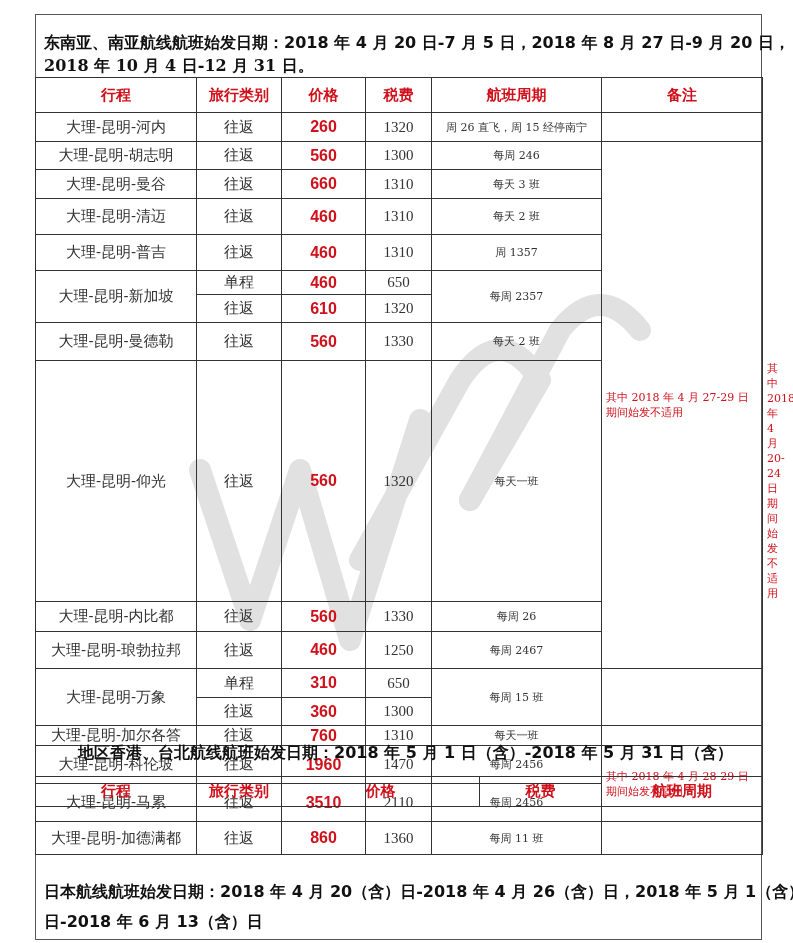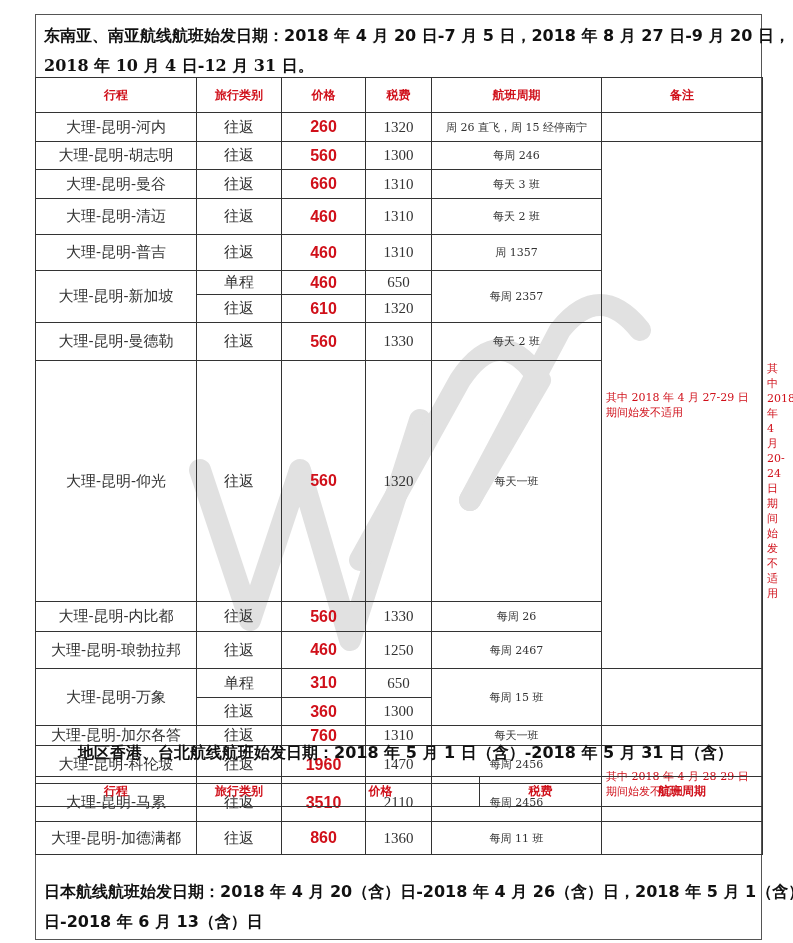--- a/index.html
+++ b/index.html
@@ -3,21 +3,21 @@
 <meta charset="utf-8">
 <style>
   html, body { margin:0; padding:0; background:#ffffff; }
   body { width:793px; height:943px; position:relative; overflow:hidden;
          font-family:"DejaVu Serif","Liberation Serif",serif; color:#222; }
   .page { position:absolute; left:35px; top:14px; width:727px; height:926px;
           border:1.5px solid #555; box-sizing:border-box; background:#fff; }
   .wm { position:absolute; left:0; top:0; width:793px; height:943px; pointer-events:none; z-index:1; }
   table { border-collapse:collapse; position:absolute; left:35px; table-layout:fixed; z-index:2; }
   td { border:1.5px solid #333; text-align:center; vertical-align:middle; padding:0; background:transparent; }
-  .th { color:#d0101a; font-family:"DejaVu Sans","Liberation Sans",sans-serif; font-weight:bold; font-size:12px; }
+  .th { color:#d0101a; font-family:"DejaVu Sans","Liberation Sans",sans-serif; font-weight:bold; font-size:15px; }
   .route { font-size:15px; color:#333; }
   .type { font-size:15px; color:#333; }
   .price { color:#d0101a; font-family:"Liberation Sans","DejaVu Sans",sans-serif; font-weight:bold; font-size:16px; }
   .tax { font-size:15px; color:#333; font-family:"Liberation Serif",serif; }
   .sched { font-size:11px; color:#333; }
   .note { color:#d0101a; font-size:11px; text-align:left; padding:0 4px; line-height:15px; }
   .title { position:absolute; left:44px; font-family:"DejaVu Sans","Liberation Sans",sans-serif;
            font-weight:bold; font-size:16px; color:#111; z-index:2; white-space:nowrap; }
 </style>
 </head>
@@ -26,21 +26,21 @@
 <div class="page"></div>
 
 <svg class="wm" viewBox="0 0 793 943">
   <g fill="none" stroke="#dcdcdc" stroke-width="22" stroke-linecap="round" stroke-linejoin="round" opacity="0.85">
     <path d="M200 470 L250 620 L300 470 L350 640 L420 420"></path>
     <path d="M360 560 L460 380 Q500 320 540 380 L470 500"></path>
     <path d="M470 500 L560 330 Q600 280 640 330"></path>
   </g>
 </svg>
 
-<div class="title" style="top:26px;">东南亚、南亚航线航班始发日期：2018 年 4 月 20 日-7 月 5 日，2018 年 8 月 27 日-9 月 20 日，</div>
+<div class="title" style="top:33px;">东南亚、南亚航线航班始发日期：2018 年 4 月 20 日-7 月 5 日，2018 年 8 月 27 日-9 月 20 日，</div>
 <div class="title" style="top:56px; font-family:'DejaVu Serif',serif;">2018 年 10 月 4 日-12 月 31 日。</div>
 
 <table style="top:77px; width:727px;">
   <colgroup>
     <col style="width:161px">
       <col style="width:85px">
       <col style="width:84px">
       <col style="width:66px">
       <col style="width:170px">
       <col style="width:161px">

